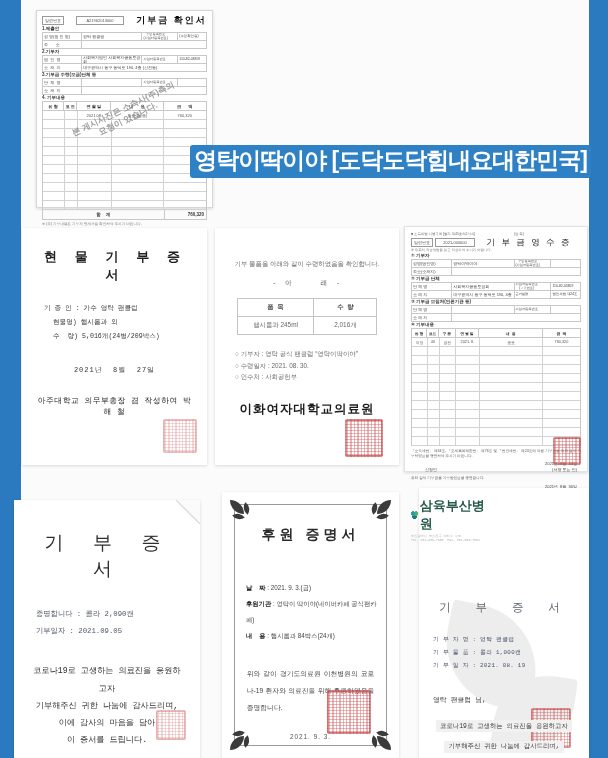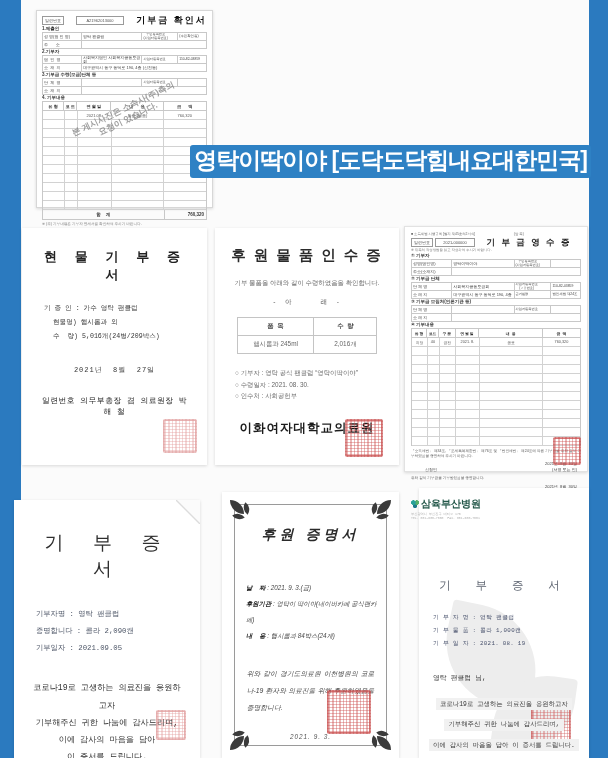--- a/index.html
+++ b/index.html
@@ -62,21 +62,21 @@
   .doc-b table{width:88%;margin:10px auto 0;border-collapse:collapse;font-size:6.4px;color:#666;}
   .doc-b th,.doc-b td{border:1px solid #c4c4c4;height:15px;text-align:center;font-weight:400;}
   .doc-b th{font-weight:700;color:#444;}
   .doc-b .items{margin:13px 0 0 8px;font-size:6.4px;color:#666;line-height:1.8;}
   .doc-b .org{margin-top:18px;text-align:center;font-weight:700;font-size:12.5px;color:#1c1c1c;letter-spacing:1px;}
 
   
   .doc-c{left:404px;top:226px;width:184px;height:246px;padding:5px 6px;border:1px solid #e2e2e2;}
   .doc-c .tnote{font-size:3.4px;color:#666;height:5px;}
   .doc-c .chead{display:flex;align-items:center;gap:2px;height:11px;}
-  .doc-c .ctitle{flex:1;text-align:center;font-weight:700;font-size:8.5px;letter-spacing:2px;}
+  .doc-c .ctitle{flex:1;text-align:center;font-weight:400;font-size:8.5px;letter-spacing:2px;}
   .doc-c .cnote{font-size:3.4px;color:#777;height:5px;}
   .doc-c .thead2{display:grid;grid-template-columns:9% 7% 10% 14% 38% 22%;border:1px solid #c8c8c8;height:8px;font-size:3.8px;font-weight:700;color:#333;}
   .doc-c .thead2 span{display:flex;align-items:center;justify-content:center;border-right:1px solid #c8c8c8;}
   .doc-c .thead2 span:last-child{border-right:0;}
   .doc-c .frow2{height:8px;border-bottom:1px solid #d2d2d2;background-image:linear-gradient(#d2d2d2,#d2d2d2),linear-gradient(#d2d2d2,#d2d2d2),linear-gradient(#d2d2d2,#d2d2d2),linear-gradient(#d2d2d2,#d2d2d2),linear-gradient(#d2d2d2,#d2d2d2);
         background-size:1px 100%;background-position:9% 0,16% 0,26% 0,40% 0,78% 0;background-repeat:no-repeat;}
   .doc-c .frow2.filled{display:grid;grid-template-columns:9% 7% 10% 14% 38% 22%;font-size:3.8px;color:#555;}
   .doc-c .frow2.filled span{display:flex;align-items:center;justify-content:center;}
   .doc-c .btext{margin-top:3px;font-size:3.6px;color:#555;line-height:1.45;text-align:justify;}
   .doc-c .dline{text-align:right;font-size:4px;color:#444;margin-top:2px;padding-right:4px;}
@@ -85,21 +85,21 @@
   
   .doc-d{left:14px;top:500px;width:186px;height:258px;padding:30px 16px 0;}
   .curl{position:absolute;top:0;right:0;width:24px;height:24px;
         background:linear-gradient(225deg,#fbfbfb 46%,#dcdcdc 50%,#fff 54%);}
   .doc-d .title{text-align:center;font-size:19px;letter-spacing:9px;color:#2f2f2f;}
   .doc-d .fields{margin:24px 0 0 6px;font-size:7.3px;color:#4c5566;line-height:2.35;}
   .doc-d .body{margin-top:22px;text-align:center;font-size:8.2px;color:#2e2e2e;line-height:2.1;}
   .doc-d .date{margin-top:24px;text-align:center;font-size:10px;color:#333;}
 
   
-  .doc-e{left:222px;top:492px;width:177px;height:266px;padding:34px 16px 0;font-style:italic;}
+  .doc-e{left:222px;top:492px;width:177px;height:266px;padding:34px 16px 0;}
   .inner-border{position:absolute;inset:12px;border:1px solid #9a9a9a;pointer-events:none;}
   .fcorner{position:absolute;width:26px;height:26px;z-index:3;}
   .fcorner .leaf{position:absolute;background:#3b3b3b;border-radius:0 100% 0 100%;}
   .fcorner .l1{width:14px;height:14px;left:2px;top:2px;}
   .fcorner .l2{width:9px;height:9px;left:14px;top:6px;transform:rotate(35deg);}
   .fcorner .l3{width:9px;height:9px;left:6px;top:14px;transform:rotate(-35deg);}
   .fc-tl{left:6px;top:6px;}
   .fc-tr{right:6px;top:6px;transform:scaleX(-1);}
   .fc-bl{left:6px;bottom:6px;transform:scaleY(-1);}
   .fc-br{right:6px;bottom:6px;transform:scale(-1,-1);}
@@ -110,21 +110,21 @@
   .doc-e .date{margin-top:16px;text-align:center;font-size:6.4px;color:#555;letter-spacing:1px;}
 
   
   .doc-f{left:419px;top:488px;width:170px;height:270px;padding:0;}
   .logo{position:absolute;top:9px;right:8px;width:74px;}
   .logo .row{display:flex;align-items:center;gap:2px;}
   .logo-icon{width:8px;height:8px;background:
       radial-gradient(circle at 30% 32%, #2aa198 2.1px, transparent 2.5px),
       radial-gradient(circle at 72% 32%, #57b06c 2.1px, transparent 2.5px),
       radial-gradient(circle at 50% 72%, #1f7a8c 2.1px, transparent 2.5px);}
-  .logo .lname{font-size:10px;font-weight:700;color:#24584a;letter-spacing:0;}
+  .logo .lname{font-size:13px;font-weight:700;color:#24584a;letter-spacing:0;}
   .logo .lsub{font-size:3.2px;color:#b2b2b2;line-height:1.35;margin-top:1px;}
   .doc-f .title{margin-top:66px;text-align:center;font-size:11.5px;letter-spacing:9px;color:#5d6470;}
   .doc-f .fields{margin:18px 0 0 14px;font-size:5.8px;color:#47506b;line-height:2.3;letter-spacing:.3px;}
   .doc-f .salute{margin:22px 0 0 14px;font-size:6.8px;color:#333;}
   .doc-f .bodylines{margin-top:10px;text-align:center;}
   .doc-f .bodylines div{margin:2.5px 0;}
   .doc-f .bodylines span{display:inline-block;background:#f1f1f1;padding:1.5px 4px;font-size:6.4px;color:#333;}
   .wm{position:absolute;background:#ededed;z-index:0;}
   .wm1{left:24px;top:120px;width:96px;height:96px;border-radius:4px 70% 4px 70%;transform:rotate(12deg);}
   .wm2{left:76px;top:186px;width:78px;height:78px;border-radius:70% 4px 70% 4px;transform:rotate(8deg);}
@@ -234,26 +234,25 @@
   </div>
 
   <div class="doc doc-a serif">
     <div class="title" data-bind="goods_cert.title">현 물 기 부 증 서</div>
     <div class="lines">
       <div data-bind="goods_cert.line1">기 증 인 : 가수 영탁 팬클럽</div>
       <div class="ind" data-bind="goods_cert.line2">현물명) 햄시롬과 외</div>
       <div class="ind" data-bind="goods_cert.line3">수  량) 5,016개(24병/209박스)</div>
     </div>
     <div class="date" data-bind="goods_cert.date">2021년  8월  27일</div>
-    <div class="signer" data-bind="goods_cert.signer">일련번호 의무부총장 겸 의료원장 박 해 철</div>
+    <div class="signer" data-bind="goods_cert.signer">아주대학교 의무부총장 겸 작성하여 박 해 철</div>
     <div class="seal light seal-a"></div>
   </div>
 
   <div class="doc doc-b">
-    <div class="title" data-bind="receipt_goods.title">후 원 물 품 인 수 증</div>
     <div class="intro" data-bind="receipt_goods.intro">기부 물품을 아래와 같이 수령하였음을 확인합니다.</div>
     <div class="arae" data-bind="receipt_goods.arae">-  아       래  -</div>
     <table>
       <tbody>
           <tr>
         <th style="width:55%" data-bind="receipt_goods.col_item">품  목</th>
         <th data-bind="receipt_goods.col_qty">수  량</th>
       </tr>
       <tr>
         <td data-bind="receipt_goods.item">햄시롬과 245ml</td>
@@ -359,21 +358,20 @@
       <span data-bind="receipt_form.receiver">기부금 수령인</span>
       <span data-bind="receipt_form.sign2">(서명 또는 인)</span>
     </div>
     <div class="seal seal-c"></div>
   </div>
 
   <div class="doc doc-d serif">
     <div class="curl"></div>
     <div class="title" data-bind="dankook_cert.title">기 부 증 서</div>
     <div class="fields">
-      <div data-bind="dankook_cert.f1">기부자명 : 영탁 팬클럽</div>
       <div data-bind="dankook_cert.f2">증명합니다 : 콜라 2,090캔</div>
       <div data-bind="dankook_cert.f3">기부일자 : 2021.09.05</div>
     </div>
     <div class="body" data-bind="dankook_cert.body">코로나19로 고생하는 의료진을 응원하고자
 기부해주신 귀한 나눔에 감사드리며,
 이에 감사의 마음을 담아
 이 증서를 드립니다.</div>
     <div class="date" data-bind="dankook_cert.date">2021년 9월3일</div>
 
     <div class="seal light seal-d"></div>

